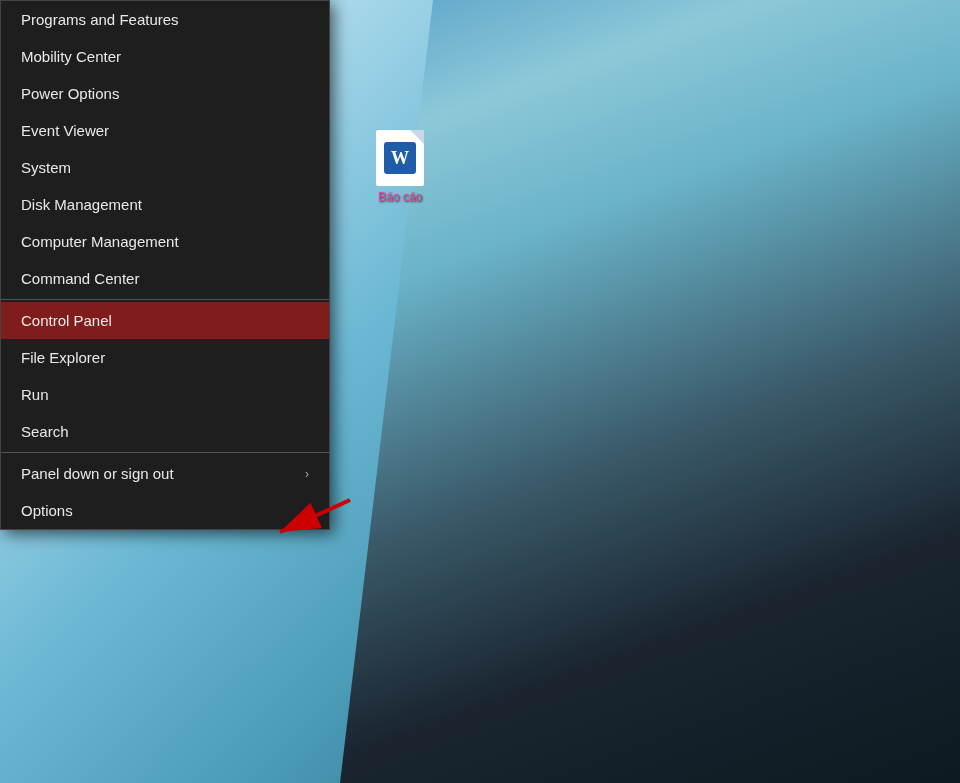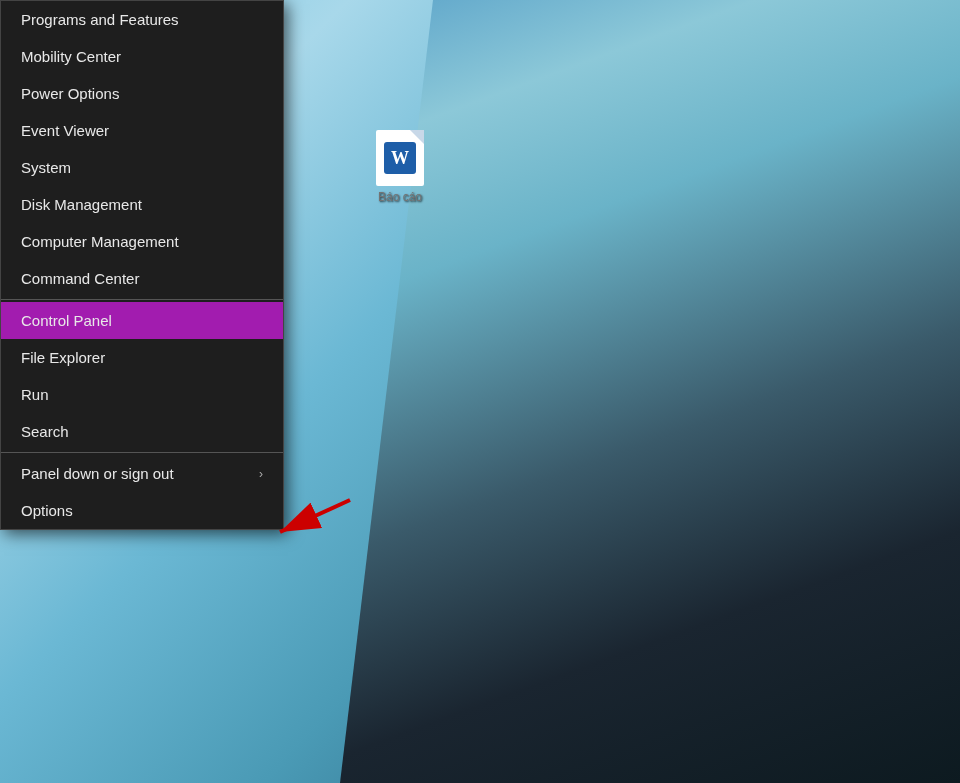--- a/index.html
+++ b/index.html
@@ -82,53 +82,53 @@
       display: flex;
       align-items: center;
       justify-content: center;
       color: white;
       font-size: 18px;
       font-weight: bold;
       font-family: 'Times New Roman', serif;
     }
 
     .desktop-icon .icon-label {
-      color: #737373;
+      color: #ec4899;
       font-size: 12px;
       text-align: center;
       text-shadow: 1px 1px 2px rgba(0,0,0,0.8);
       line-height: 1.3;
     }
 
     
     .context-menu {
       position: absolute;
       top: 0;
       left: 0;
-      width: 284px;
+      width: 330px;
       background: #1e1e1e;
       border: 1px solid #444;
       z-index: 100;
       box-shadow: 4px 4px 15px rgba(0,0,0,0.6);
     }
 
     .menu-item {
       padding: 10px 20px;
       color: #e8e8e8;
       font-size: 15px;
       cursor: pointer;
       display: flex;
       align-items: center;
       justify-content: space-between;
       user-select: none;
       white-space: nowrap;
     }
 
     .menu-item.highlighted {
-      background: #a21caf;
+      background: #7f1d1d;
     }
 
     .menu-separator {
       height: 1px;
       background: #555;
       margin: 2px 0;
     }
 
     
     .arrow-indicator {

